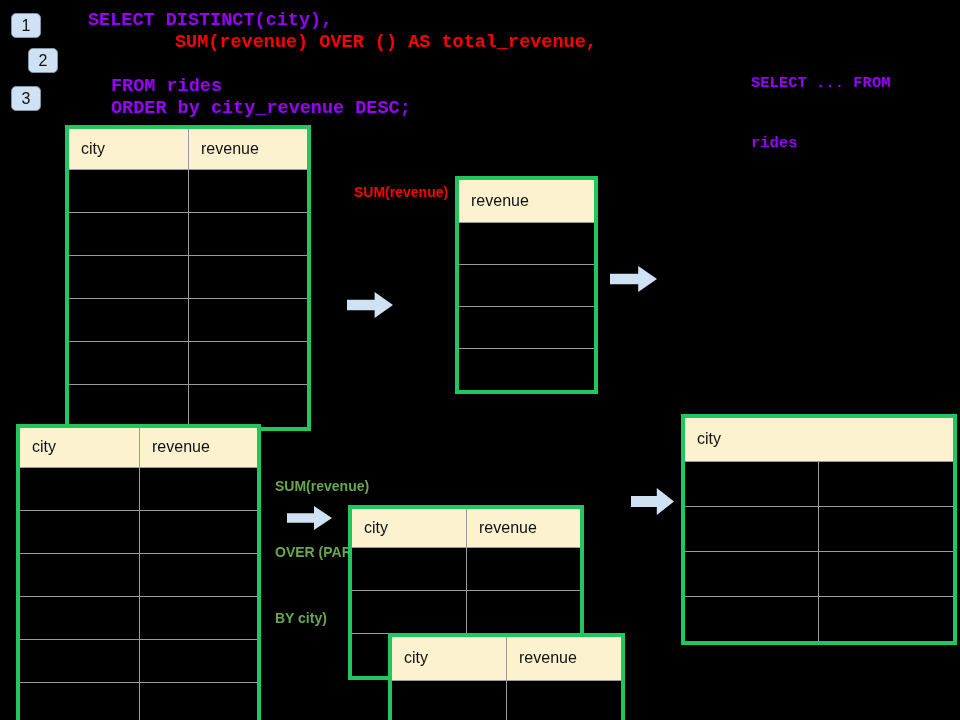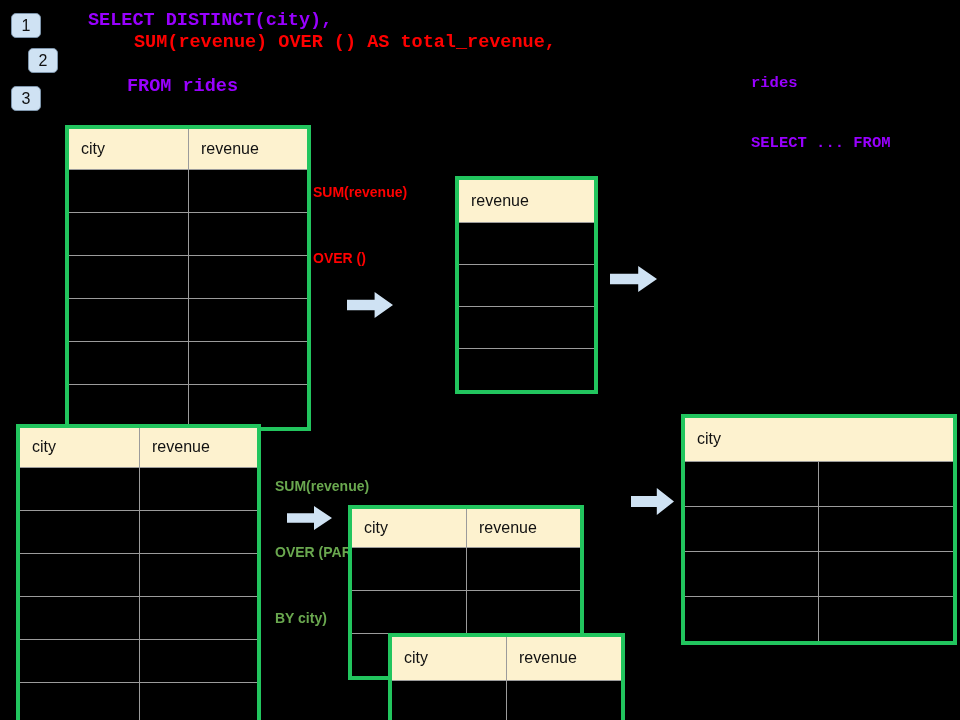--- a/index.html
+++ b/index.html
@@ -12,21 +12,21 @@
     position:absolute;width:30px;height:25px;border-radius:5px;
     background:#cfe2f3;border:1px solid #7e95ab;box-sizing:border-box;
     color:#111;font-size:16px;line-height:23px;text-align:center;
   }
   
   .code{
     position:absolute;font-family:"Liberation Mono",monospace;
     font-weight:bold;font-size:18.5px;line-height:22px;white-space:pre;
   }
   .purple{color:#9900ff;}
-  .red{color:#ff0000;}
+  .red{color:#ff0000;margin-left:41px;}
   .green{color:#6aa84f;}
   .side-note{
     position:absolute;left:751px;top:33px;font-family:"Liberation Mono",monospace;
     font-weight:bold;font-size:15.5px;line-height:20px;color:#9900ff;white-space:pre;
   }
   .ann{
     position:absolute;font-family:Liberation Sans, sans-serif;
     font-weight:bold;font-size:14px;line-height:22px;white-space:pre;
   }
   
@@ -78,30 +78,30 @@
 <body>
 
 <div id="canvas">
 
   <div class="badge" style="left:11px;top:13px;">1</div>
   <div class="badge" style="left:28px;top:48px;">2</div>
   <div class="badge" style="left:11px;top:86px;">3</div>
 
   <div class="code purple" style="left:88px;top:10px;text-align:right;">SELECT DISTINCT(city),</div>
   <div class="code red" style="left:134px;top:32px;">SUM(revenue) OVER () AS total_revenue,</div>
-  <div class="code purple" style="left:127px;top:76px;font-family:Liberation Mono, monospace;">FROM rides</div>
+  <div class="code purple" style="left:111px;top:76px;font-family:Liberation Mono, monospace;">FROM rides</div>
+  <div class="code purple" style="left:111px;top:98px;">ORDER by city_revenue DESC;</div>
 
   <div class="side-note">
+    <div>SELECT ... FROM</div>
     <div>rides</div>
-    <div>SELECT ... FROM</div>
   </div>
 
   <div class="ann red" style="left:313px;top:137px;">
     <div>SUM(revenue)</div>
-    <div>OVER ()</div>
   </div>
 
   <div class="ann green" style="left:275px;top:431px;">
     <div>SUM(revenue)</div>
     <div>OVER (PARTITION</div>
     <div>BY city)</div>
   </div>
 
   <div class="tbl t1">
     <div class="hdr">

